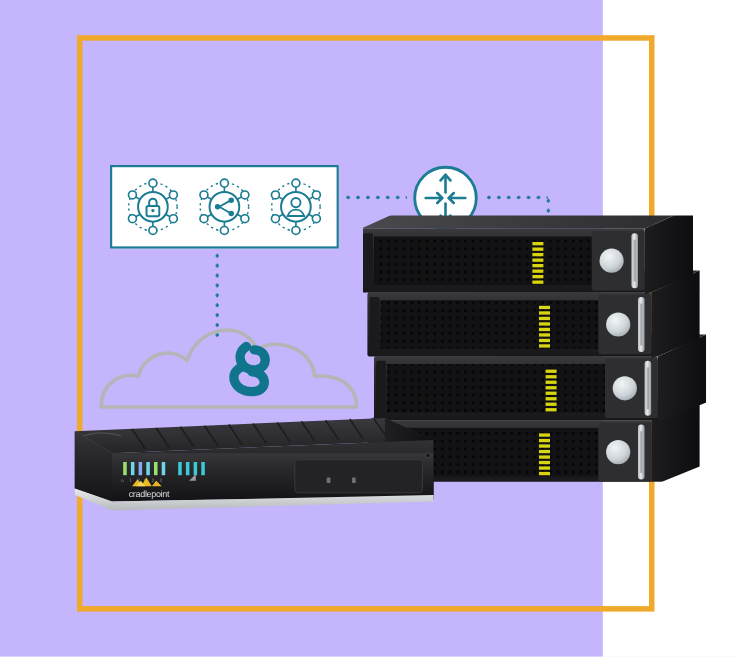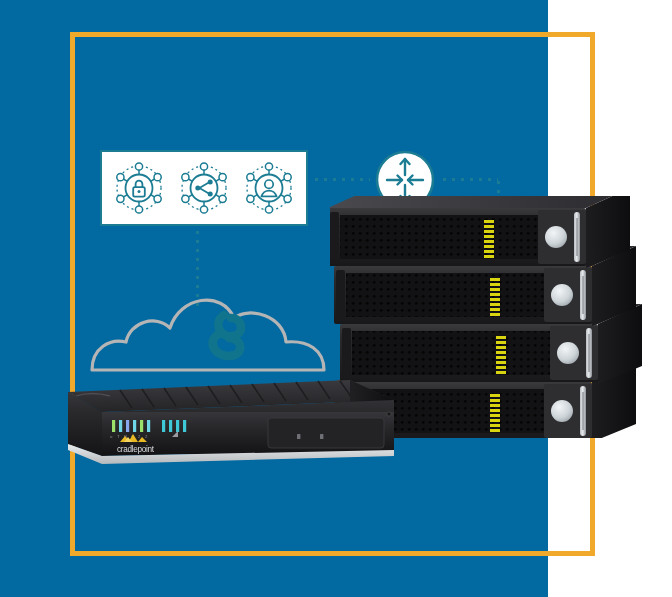--- a/index.html
+++ b/index.html
@@ -2,21 +2,21 @@
 <html><head>
 <meta charset="utf-8">
 <title>Cradlepoint NetCloud Network Diagram</title>
 <style>
   html,body{margin:0;padding:0;background:#ffffff;}
   body{
     width:672px;height:597px;position:relative;overflow:hidden;
     font-family:"Liberation Sans","DejaVu Sans",sans-serif;
     background:#ffffff;
   }
-  #stage{position:absolute;left:0;top:0;width:548px;height:597px;background:#0369a1;}
+  #stage{position:absolute;left:0;top:0;width:548px;height:597px;background:#c4b5fd;}
 
   
   .frame{
     position:absolute;left:70px;top:32px;width:525px;height:524px;
     border:5px solid #F0A92B;
     box-sizing:border-box;
     background:transparent;
   }
 
   

